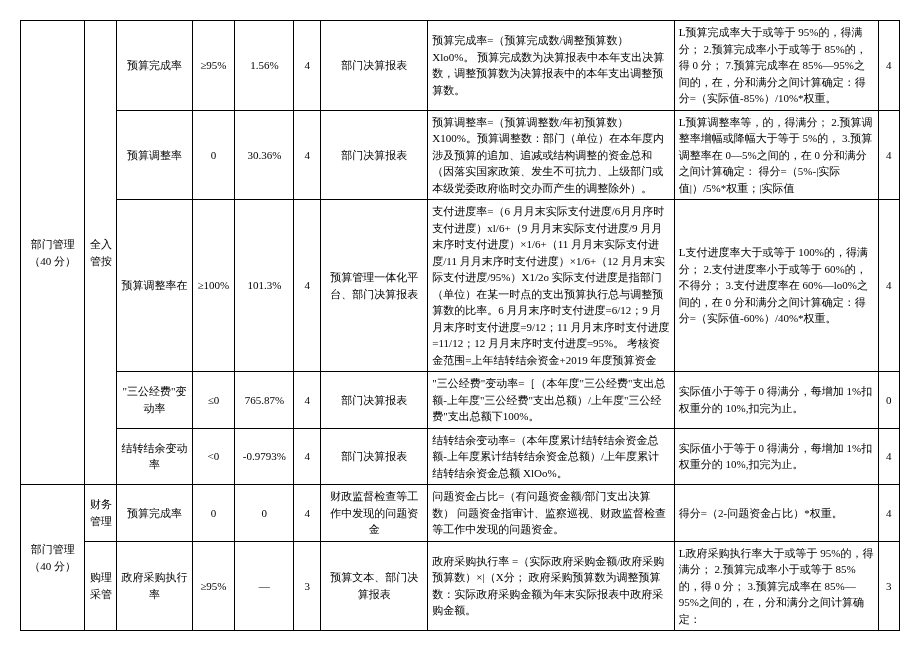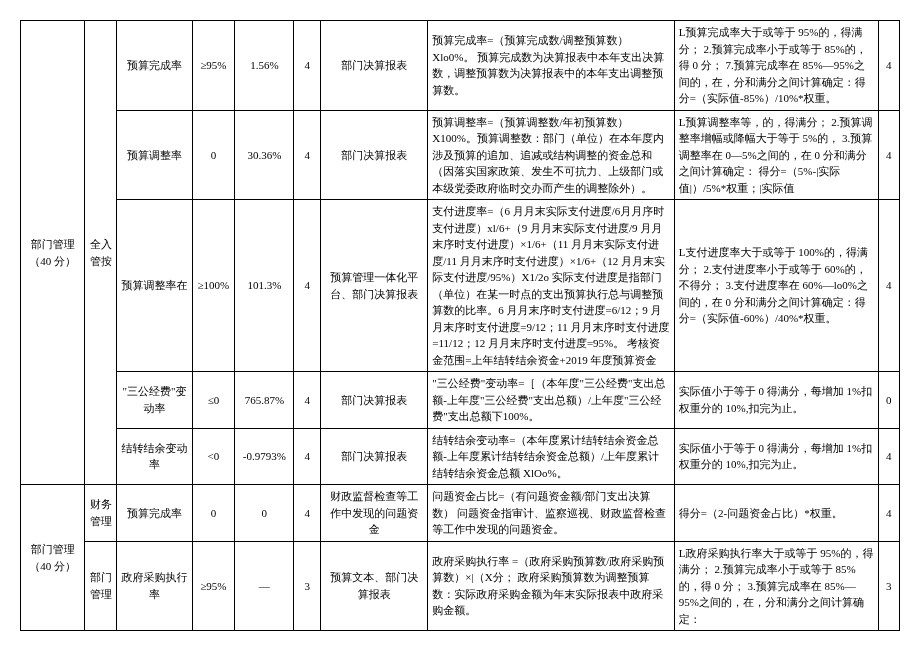--- a/index.html
+++ b/index.html
@@ -130,27 +130,27 @@
       <td>0</td>
       <td>4</td>
       <td>财政监督检查等工作中发现的问题资金</td>
       <td class="left">问题资金占比=（有问题资金额/部门支出决算数）
 问题资金指审计、监察巡视、财政监督检查等工作中发现的问题资金。</td>
       <td class="left">得分=（2-问题资金占比）*权重。</td>
       <td>4</td>
     </tr>
 
     <tr>
-      <td>部门管理</td>
+      <td>购理采管</td>
       <td>政府采购执行率</td>
       <td>≥95%</td>
       <td>—</td>
       <td>3</td>
       <td>预算文本、部门决算报表</td>
-      <td class="left">政府采购执行率 =（政府采购预算数/政府采购预算数）×|（X分；
+      <td class="left">政府采购执行率 =（实际政府采购金额/政府采购预算数）×|（X分；
 政府采购预算数为调整预算数：实际政府采购金额为年末实际报表中政府采购金额。</td>
       <td class="left">L政府采购执行率大于或等于 95%的，得满分；
 2.预算完成率小于或等于 85%的，得 0 分；
 3.预算完成率在 85%—95%之间的，在，分和满分之间计算确定：</td>
       <td>3</td>
     </tr>
   </tbody>
 </table>
 
 </body></html>

